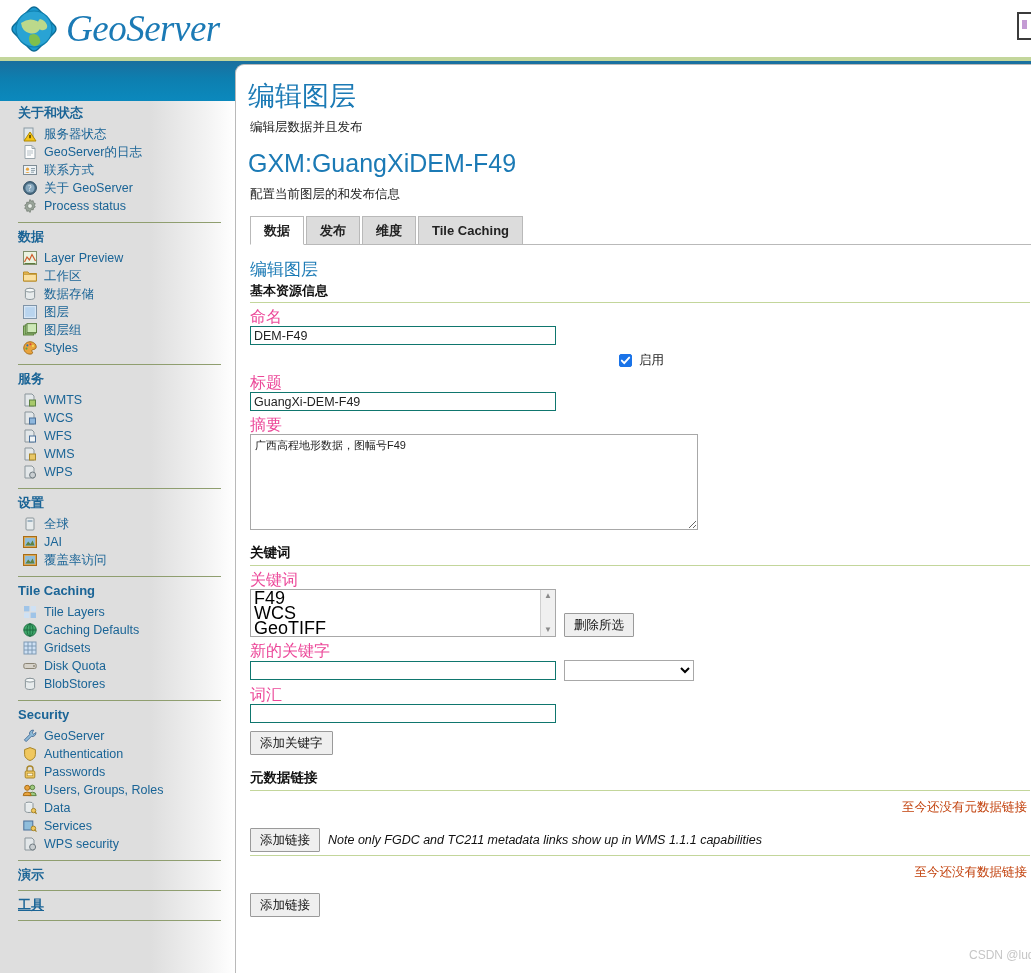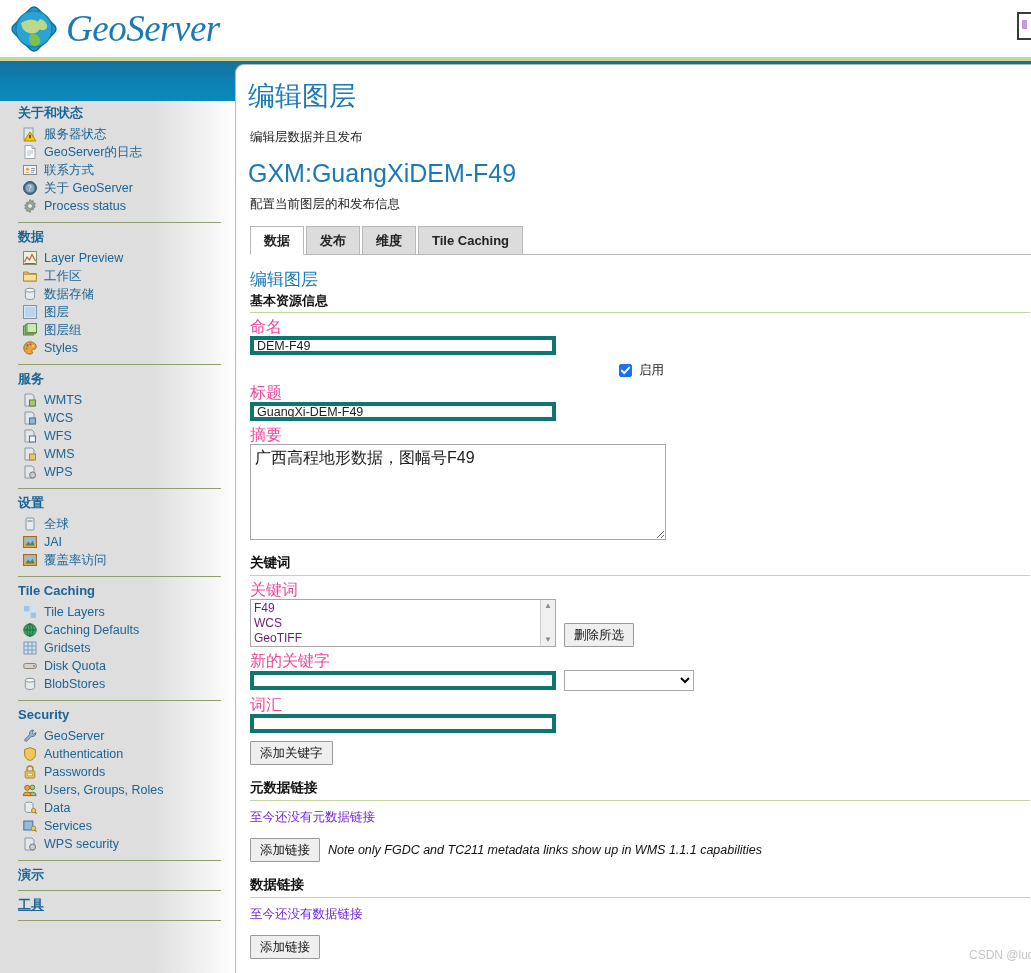--- a/index.html
+++ b/index.html
@@ -87,21 +87,21 @@
     border-top: 1px solid #b9b9b9;
     border-top-left-radius: 9px;
     padding: 14px 0 0 12px;
     overflow: hidden;
   }
   h1.page-title {
     margin: 0; font-size: 27px; font-weight: normal;
     color: #1b7ab5; line-height: 34px;
   }
   .page-sub {
-    font-size: 12.5px; color: #222; margin: 16px 0 0 2px;
+    font-size: 12.5px; color: #222; margin: 6px 0 0 2px;
   }
   h2.resource-name {
     margin: 12px 0 0 0; font-size: 25px; font-weight: normal;
     color: #1b7ab5; line-height: 30px;
   }
   .resource-sub {
     font-size: 12.5px; color: #222; margin: 8px 0 0 2px;
   }
 
   
@@ -139,56 +139,56 @@
   .rule {
     height: 0; border-top: 1px solid #c3d69b;
     margin: 3px 0 0 0; width: 780px;
   }
   label.fl {
     display: block; font-size: 16px; color: #ec4899;
     margin: 6px 0 2px 0; line-height: 15px;
   }
   input.txt {
     display: block; height: 19px; width: 306px;
-    border: 4px solid #0f766e; background: #fff;
+    border: 1px solid #0f766e; background: #fff;
     font-family: "Liberation Sans", sans-serif; font-size: 12.5px;
     color: #222; padding: 1px 3px;
   }
   .cbrow {
     display: flex; align-items: center; gap: 7px;
     margin: 7px 0 0 2px; font-size: 12.5px; color: #222; justify-content: center;
   }
   .cb {
     width: 13px; height: 13px; flex:0 0 13px;
     border: 1px solid #7a7a7a; background: #fff;
     border-radius: 2px;
     display:flex; align-items:center; justify-content:center;
   }
   .cb.checked { background: #1a73e8; border-color:#1a73e8; }
   .cb svg { display:block; }
   textarea.ta {
-    display: block; width: 416px; height: 96px;
+    display: block; width: 448px; height: 96px;
     border: 1px solid #a8a8a8; background: #fff;
-    font-family: "Liberation Sans", sans-serif; font-size: 16px;
+    font-family: "Liberation Sans", sans-serif; font-size: 11px;
     color: #222; padding: 3px 4px; resize: both;
   }
   h3.section-head {
     font-size: 13.5px; font-weight: bold; color: #111;
     margin: 14px 0 0 0; line-height: 18px;
   }
   .kwrow { display: flex; align-items: flex-end; gap: 8px; }
   .listbox {
     width: 306px; height: 48px;
     border: 1px solid #a8a8a8; background:#fff;
     display:flex; overflow:hidden;
   }
   .listbox ul {
     margin:0; padding: 1px 0 0 3px; list-style:none;
     flex: 1 1 auto;
-    font-size: 12px; color:#701a75; line-height: 15px;
+    font-size: 18px; color:#000000; line-height: 15px;
   }
   .listbox li { cursor: pointer; }
   .lb-scroll {
     flex: 0 0 15px; width: 15px;
     background:#f0f0f0; border-left:1px solid #cfcfcf;
     display:flex; flex-direction:column; justify-content:space-between;
     align-items:center; padding: 2px 0;
   }
   .lb-scroll span { font-size: 8px; color:#8a8a8a; line-height:8px; }
   button.btn {
@@ -201,21 +201,21 @@
     cursor: pointer;
     border-radius: 1px;
   }
   select.sel {
     width: 130px; height: 21px;
     border: 1px solid #a8a8a8; background: #fff;
     font-family: "Liberation Sans", sans-serif; font-size: 12.5px;
     padding: 1px 2px;
   }
   .inline-row { display:flex; align-items:center; gap: 8px; }
-  .empty-note { font-size: 12.5px; color:#6d28d9; margin: 8px 16px 0 0; }
+  .empty-note { font-size: 12.5px; color:#c2410c; margin: 8px 4px 0 0; text-align: right; }
   .note-italic {
     font-size: 12.5px; font-style: italic; color: #111;
   }
   #watermark {
     position: absolute; left: 969px; top: 948px;
     font-size: 12px; color: #c6c6c6;
     white-space: nowrap;
   }
 </style>
 </head>
@@ -610,21 +610,20 @@
     </div>
 
     <h3 class="section-head">元数据链接</h3>
     <div class="rule"></div>
     <div class="empty-note">至今还没有元数据链接</div>
     <div class="inline-row" style="margin-top:12px;">
       <button class="btn">添加链接</button>
       <span class="note-italic">Note only FGDC and TC211 metadata links show up in WMS 1.1.1 capabilities</span>
     </div>
 
-    <h3 class="section-head">数据链接</h3>
     <div class="rule"></div>
     <div class="empty-note">至今还没有数据链接</div>
     <div style="margin-top:12px;">
       <button class="btn">添加链接</button>
     </div>
 
   </div>
 </div>
 
 <div id="watermark">CSDN @ludewig</div>

